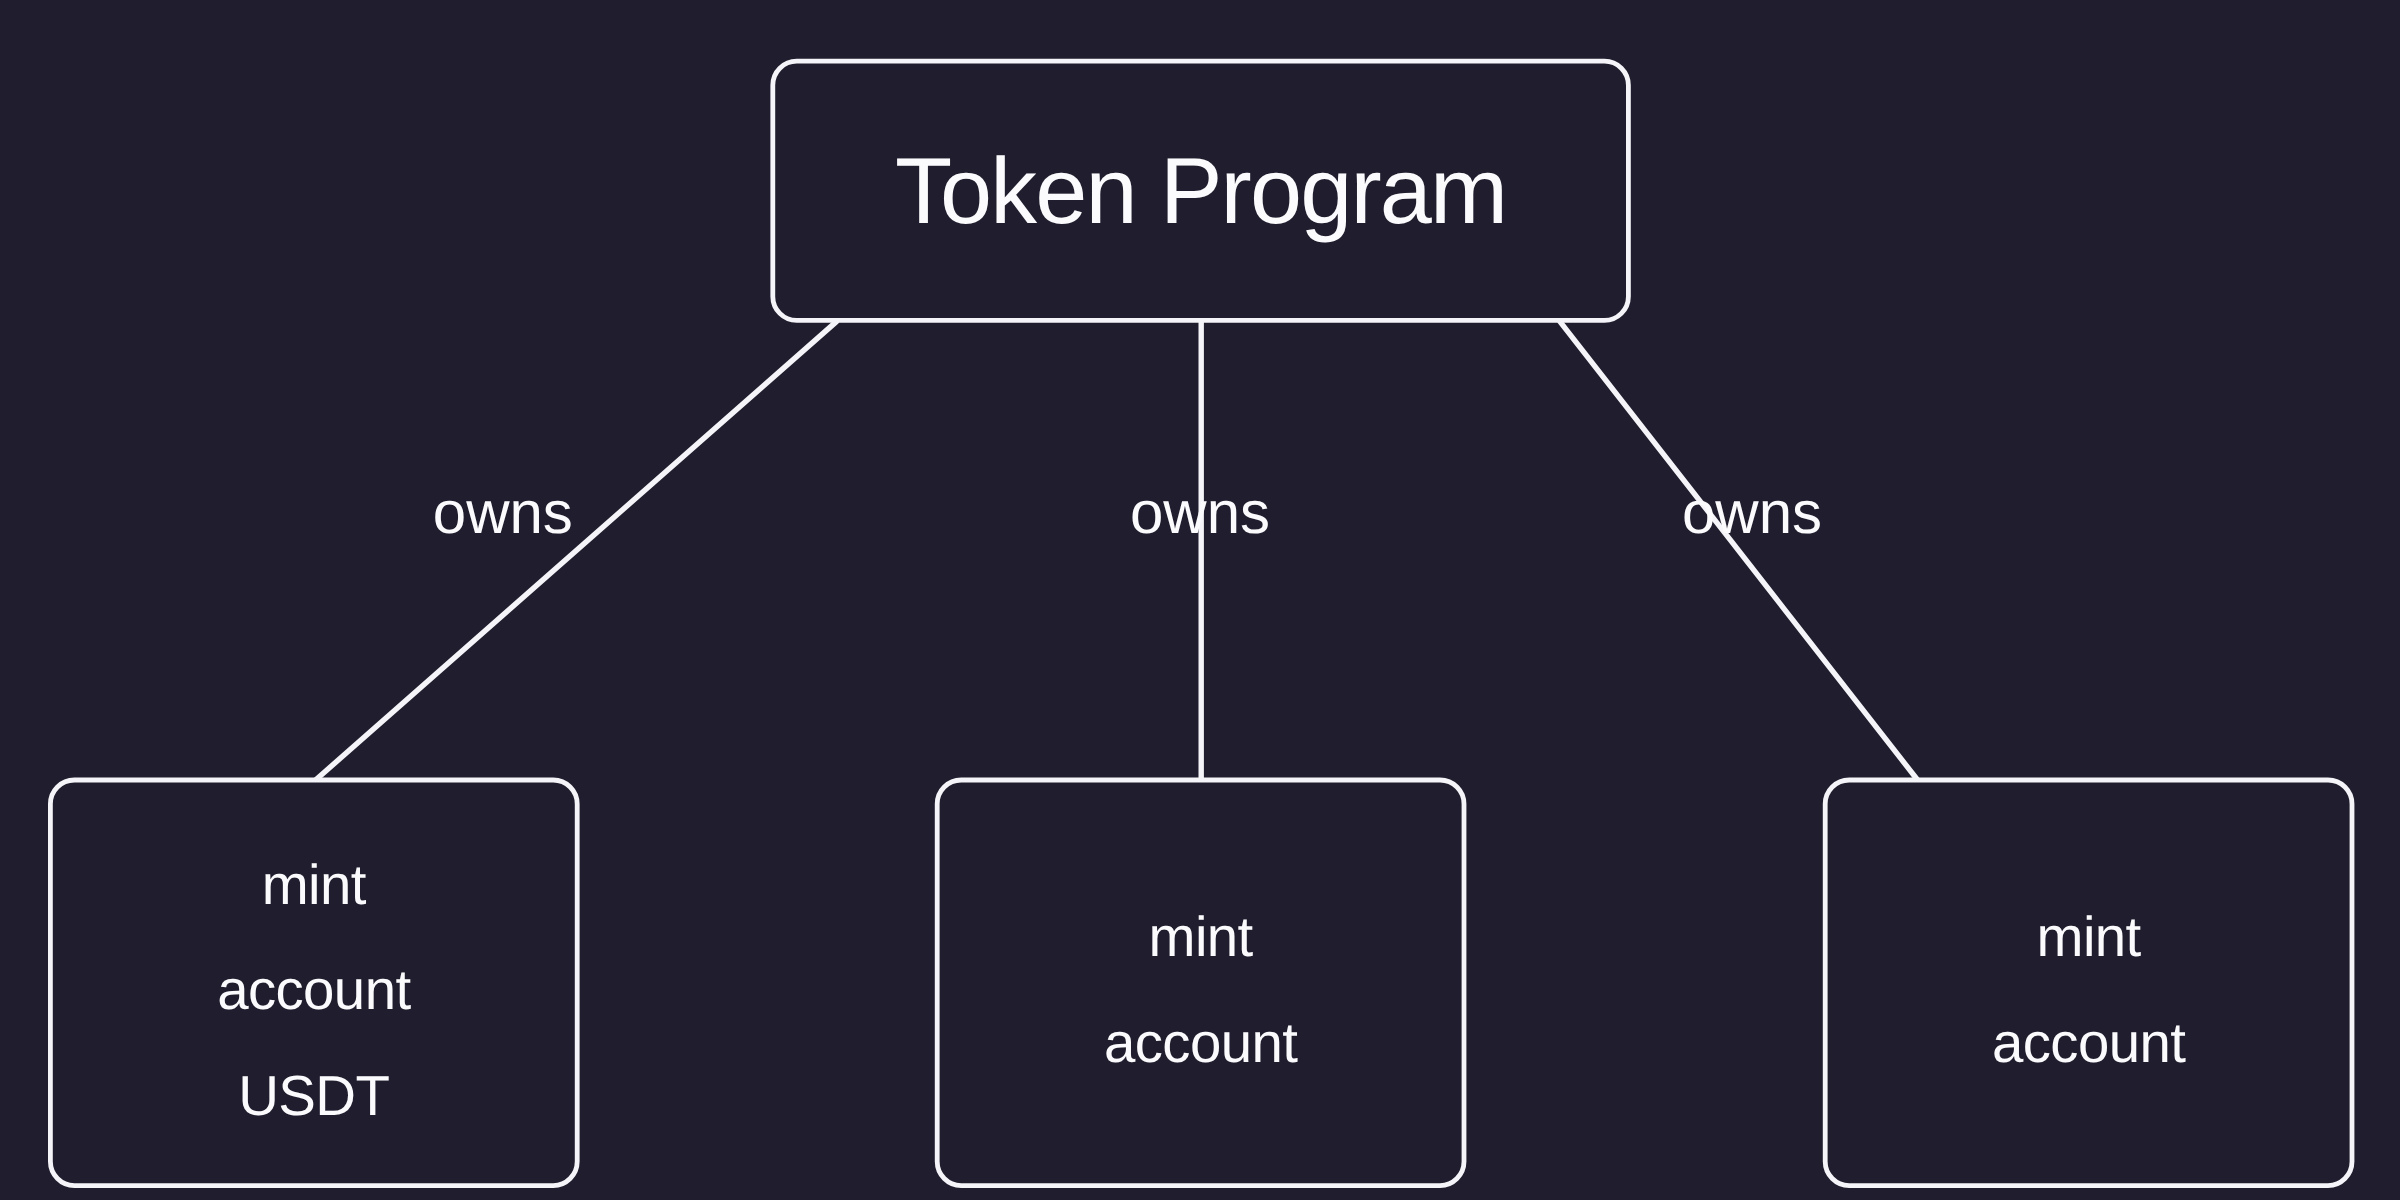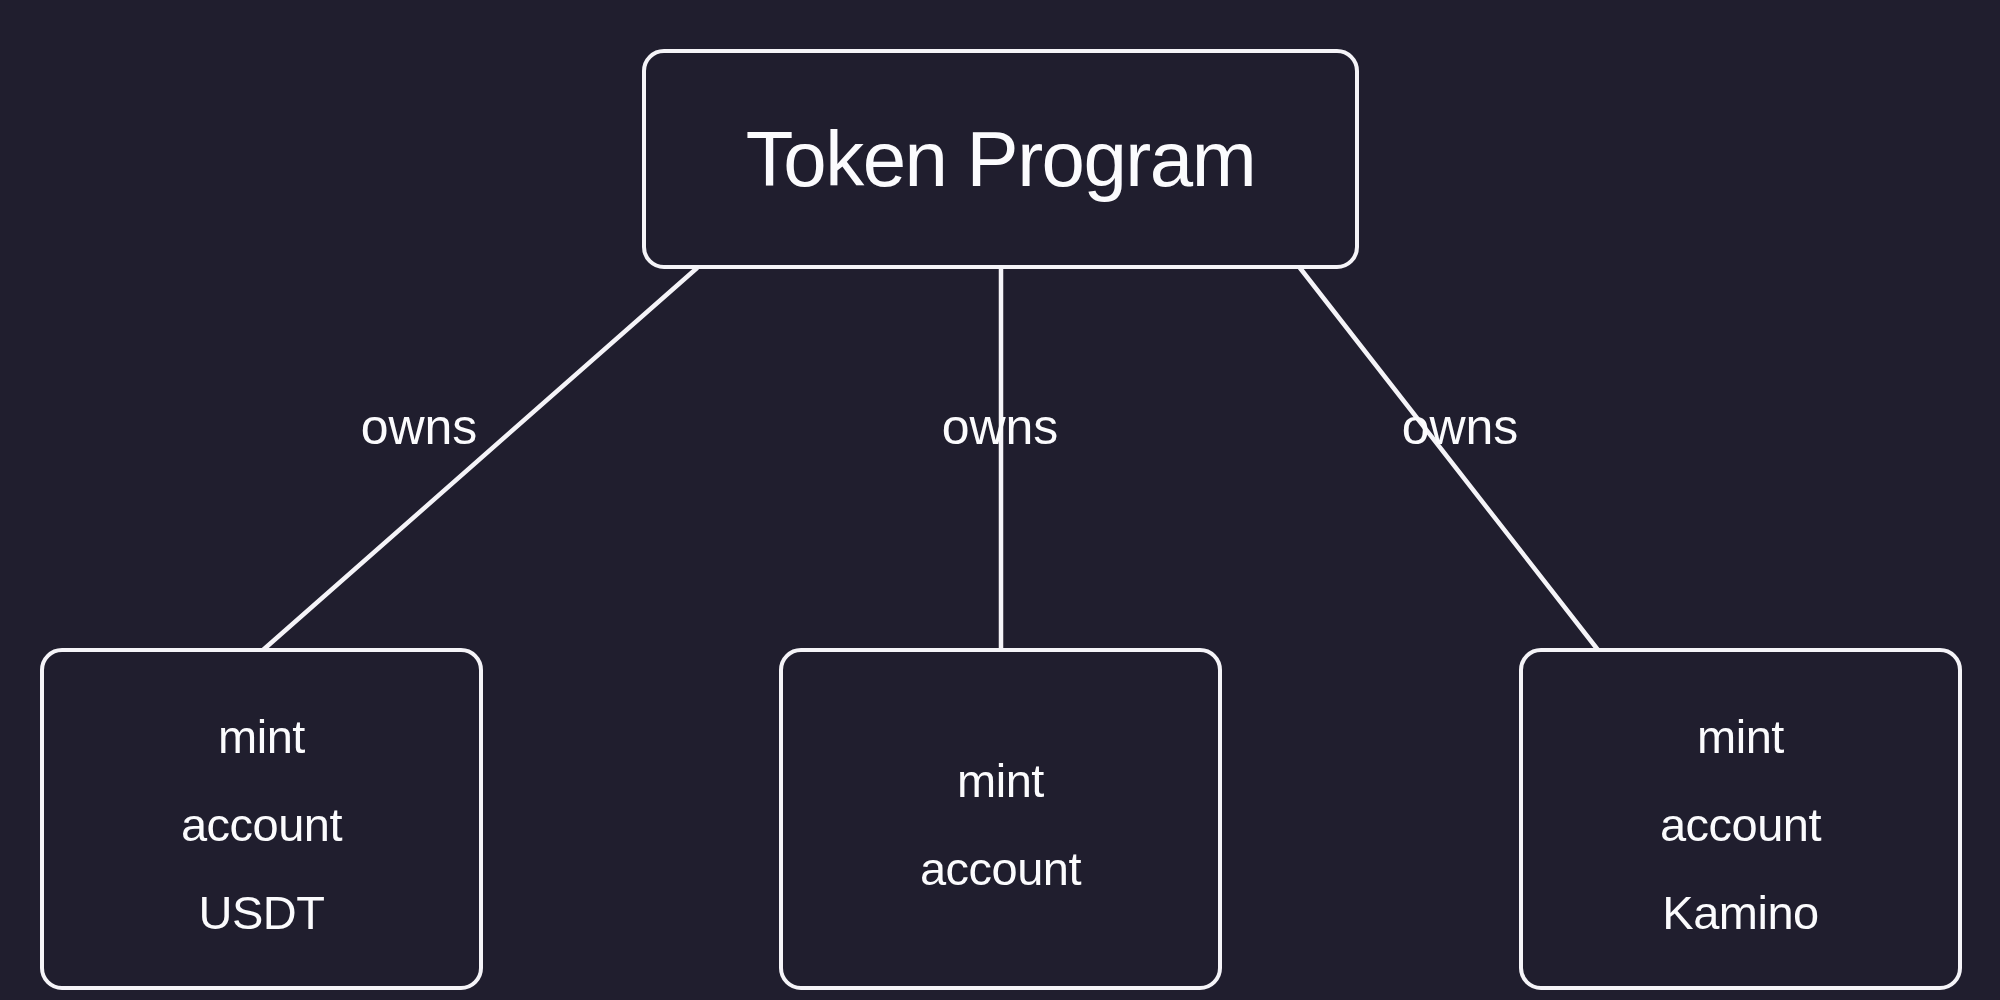--- a/index.html
+++ b/index.html
@@ -104,16 +104,15 @@
   </div>
 
   <div class="node leaf" id="node-usdt">
     <span class="line">mint</span>
     <span class="line">account</span>
   </div>
 
   <div class="node leaf" id="node-kamino">
     <span class="line">mint</span>
     <span class="line">account</span>
-    <span class="line">Kamino</span>
   </div>
 
 </div>
 
 </body></html>

